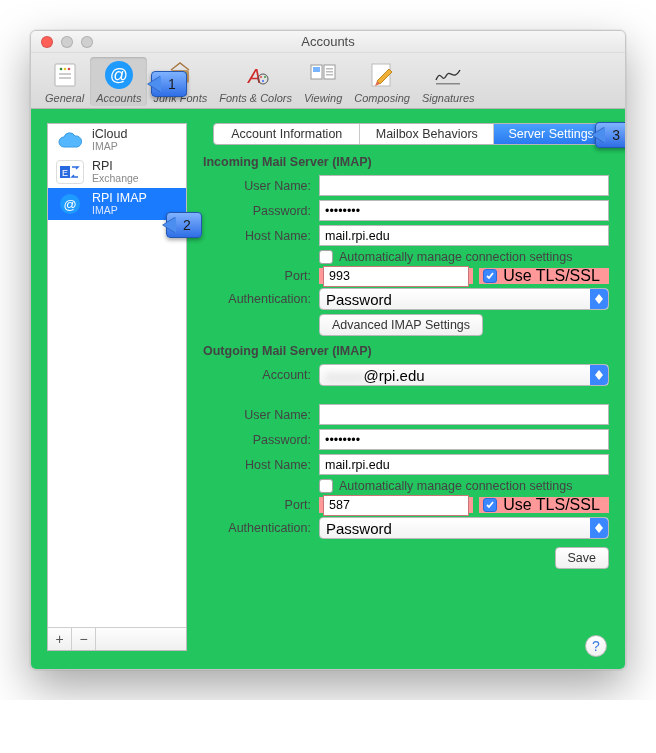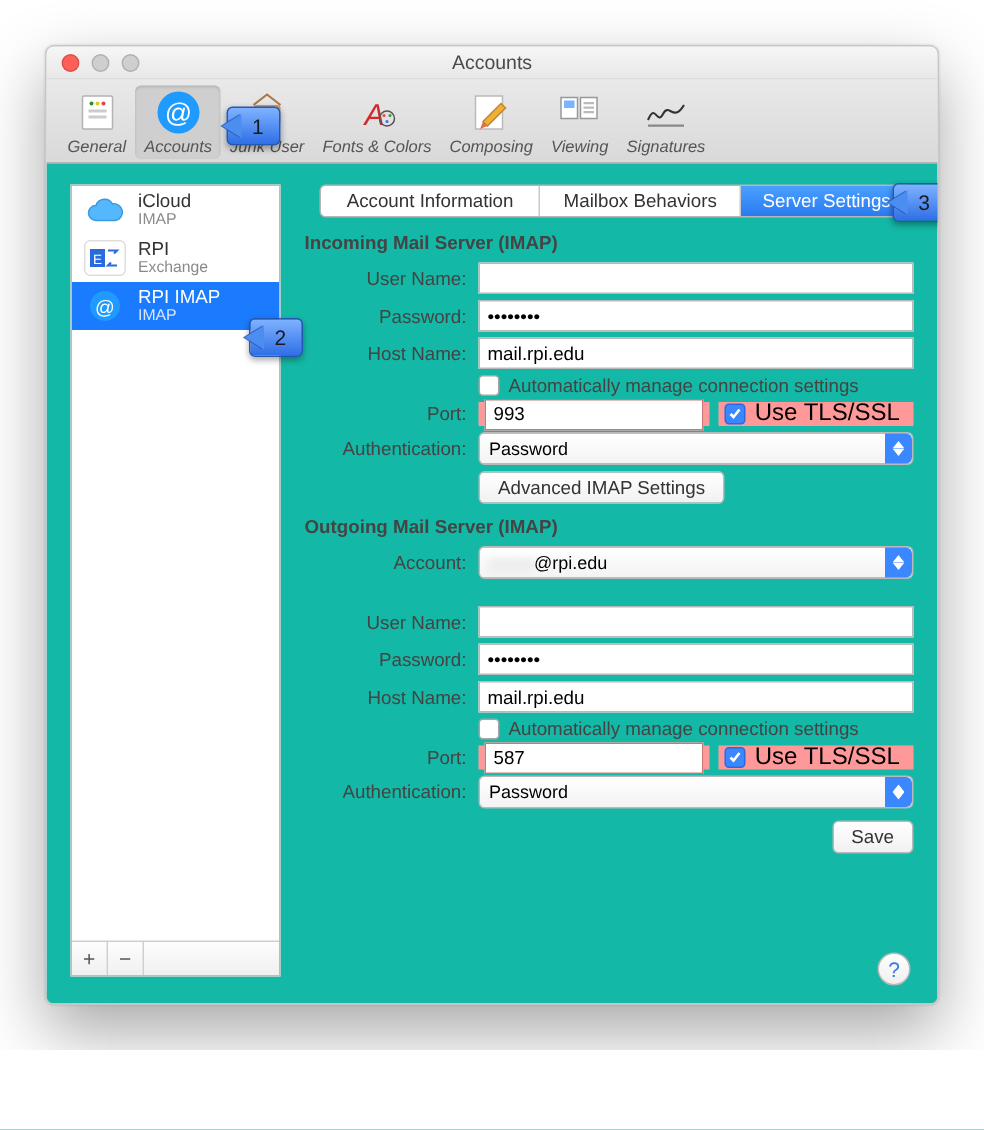--- a/index.html
+++ b/index.html
@@ -65,21 +65,21 @@
   }
   .toolbar-icon {
     width: 36px; height: 32px;
     display:flex; align-items:center; justify-content:center;
   }
   .toolbar-label { margin-top:1px;font-style:italic; }
 
   
   .body {
     display:flex;
-    background:#14b8a6;
+    background:#22c55e;
     padding: 14px 16px 18px 16px;
     gap: 14px;
     min-height: 560px;
     position:relative;
   }
 
   
   .sidebar {
     width: 140px;
     display:flex; flex-direction:column;
@@ -150,21 +150,21 @@
     width:100%; height:21px;
     border:1px solid #b9b9b9; background:#fff;
     font-size:12.5px; padding:0 5px; outline:none;
   }
   .redacted { color:transparent; text-shadow: 0 0 6px #ccc; }
   .select {
     width:100%; height:22px;
     border:1px solid #b9b9b9; border-radius:4px;
     background: linear-gradient(#fff,#f3f3f3);
     display:flex; align-items:center; justify-content:space-between;
-    font-size:12px; padding:0 0 0 6px;
+    font-size:15px; padding:0 0 0 6px;
   }
   .select .cap {
     width:18px; height:100%;
     background:#3a87ff; border-top-right-radius:4px; border-bottom-right-radius:4px;
     display:flex; flex-direction:column; align-items:center; justify-content:center;
     color:#fff;
   }
   .select .cap svg { display:block; }
 
   .chkline { display:flex; align-items:center; gap:6px; font-size:12.5px; color:#444; }
@@ -253,59 +253,59 @@
       <div class="toolbar-label">Accounts</div>
     </div>
     <div class="toolbar-item">
       <div class="toolbar-icon">
         <svg width="28" height="28" viewBox="0 0 28 28">
           <rect x="5" y="9" width="18" height="13" rx="2" fill="#c79a63"></rect>
           <path d="M5 9 L14 2 L23 9" fill="none" stroke="#a77843" stroke-width="1.4"></path>
           <path d="M14 15 c2-4 7-6 7-1 s-6 5-7 3 s-7 2-7-3 s5-3 7 1" fill="#3da84a"></path>
         </svg>
       </div>
-      <div class="toolbar-label">Junk User</div>
+      <div class="toolbar-label">Junk Fonts</div>
     </div>
     <div class="toolbar-item">
       <div class="toolbar-icon">
         <svg width="30" height="28" viewBox="0 0 30 28">
           <text x="7" y="22" font-size="20" fill="#d02a2a" font-family="Georgia" font-style="italic">A</text>
           <circle cx="22" cy="18" r="5" fill="none" stroke="#555"></circle>
           <circle cx="20" cy="16" r="1" fill="#e04a4a"></circle>
           <circle cx="24" cy="16" r="1" fill="#3a9a3a"></circle>
           <circle cx="22" cy="20" r="1" fill="#3a6aff"></circle>
         </svg>
       </div>
       <div class="toolbar-label">Fonts &amp; Colors</div>
-    </div>
-    <div class="toolbar-item">
-      <div class="toolbar-icon">
-        <svg width="28" height="28" viewBox="0 0 28 28">
-          <rect x="4" y="3" width="18" height="22" fill="#fff" stroke="#bbb"></rect>
-          <path d="M9 20 L21 8 L24 11 L12 23 Z" fill="#f0b038" stroke="#c08820"></path>
-          <path d="M9 20 L7 25 L12 23 Z" fill="#e07050"></path>
-        </svg>
-      </div>
-      <div class="toolbar-label">Composing</div>
     </div>
     <div class="toolbar-item">
       <div class="toolbar-icon">
         <svg width="30" height="28" viewBox="0 0 30 28">
           <rect x="3" y="4" width="11" height="14" fill="#fff" stroke="#999"></rect>
           <rect x="5" y="6" width="7" height="5" fill="#79b4ff"></rect>
           <rect x="16" y="4" width="11" height="14" fill="#fff" stroke="#999"></rect>
           <rect x="18" y="7" width="7" height="1.5" fill="#bbb"></rect>
           <rect x="18" y="10" width="7" height="1.5" fill="#bbb"></rect>
           <rect x="18" y="13" width="7" height="1.5" fill="#bbb"></rect>
         </svg>
       </div>
       <div class="toolbar-label">Viewing</div>
     </div>
     <div class="toolbar-item">
       <div class="toolbar-icon">
+        <svg width="28" height="28" viewBox="0 0 28 28">
+          <rect x="4" y="3" width="18" height="22" fill="#fff" stroke="#bbb"></rect>
+          <path d="M9 20 L21 8 L24 11 L12 23 Z" fill="#f0b038" stroke="#c08820"></path>
+          <path d="M9 20 L7 25 L12 23 Z" fill="#e07050"></path>
+        </svg>
+      </div>
+      <div class="toolbar-label">Composing</div>
+    </div>
+    <div class="toolbar-item">
+      <div class="toolbar-icon">
         <svg width="30" height="26" viewBox="0 0 30 26">
           <path d="M3 18 C8 6, 9 22, 13 14 S 20 20, 27 8" fill="none" stroke="#333" stroke-width="1.4"></path>
           <rect x="3" y="21" width="24" height="1.5" fill="#888"></rect>
         </svg>
       </div>
       <div class="toolbar-label">Signatures</div>
     </div>
 
     <div class="callout" style="left:120px; top:18px;">
       <span>1</span>

